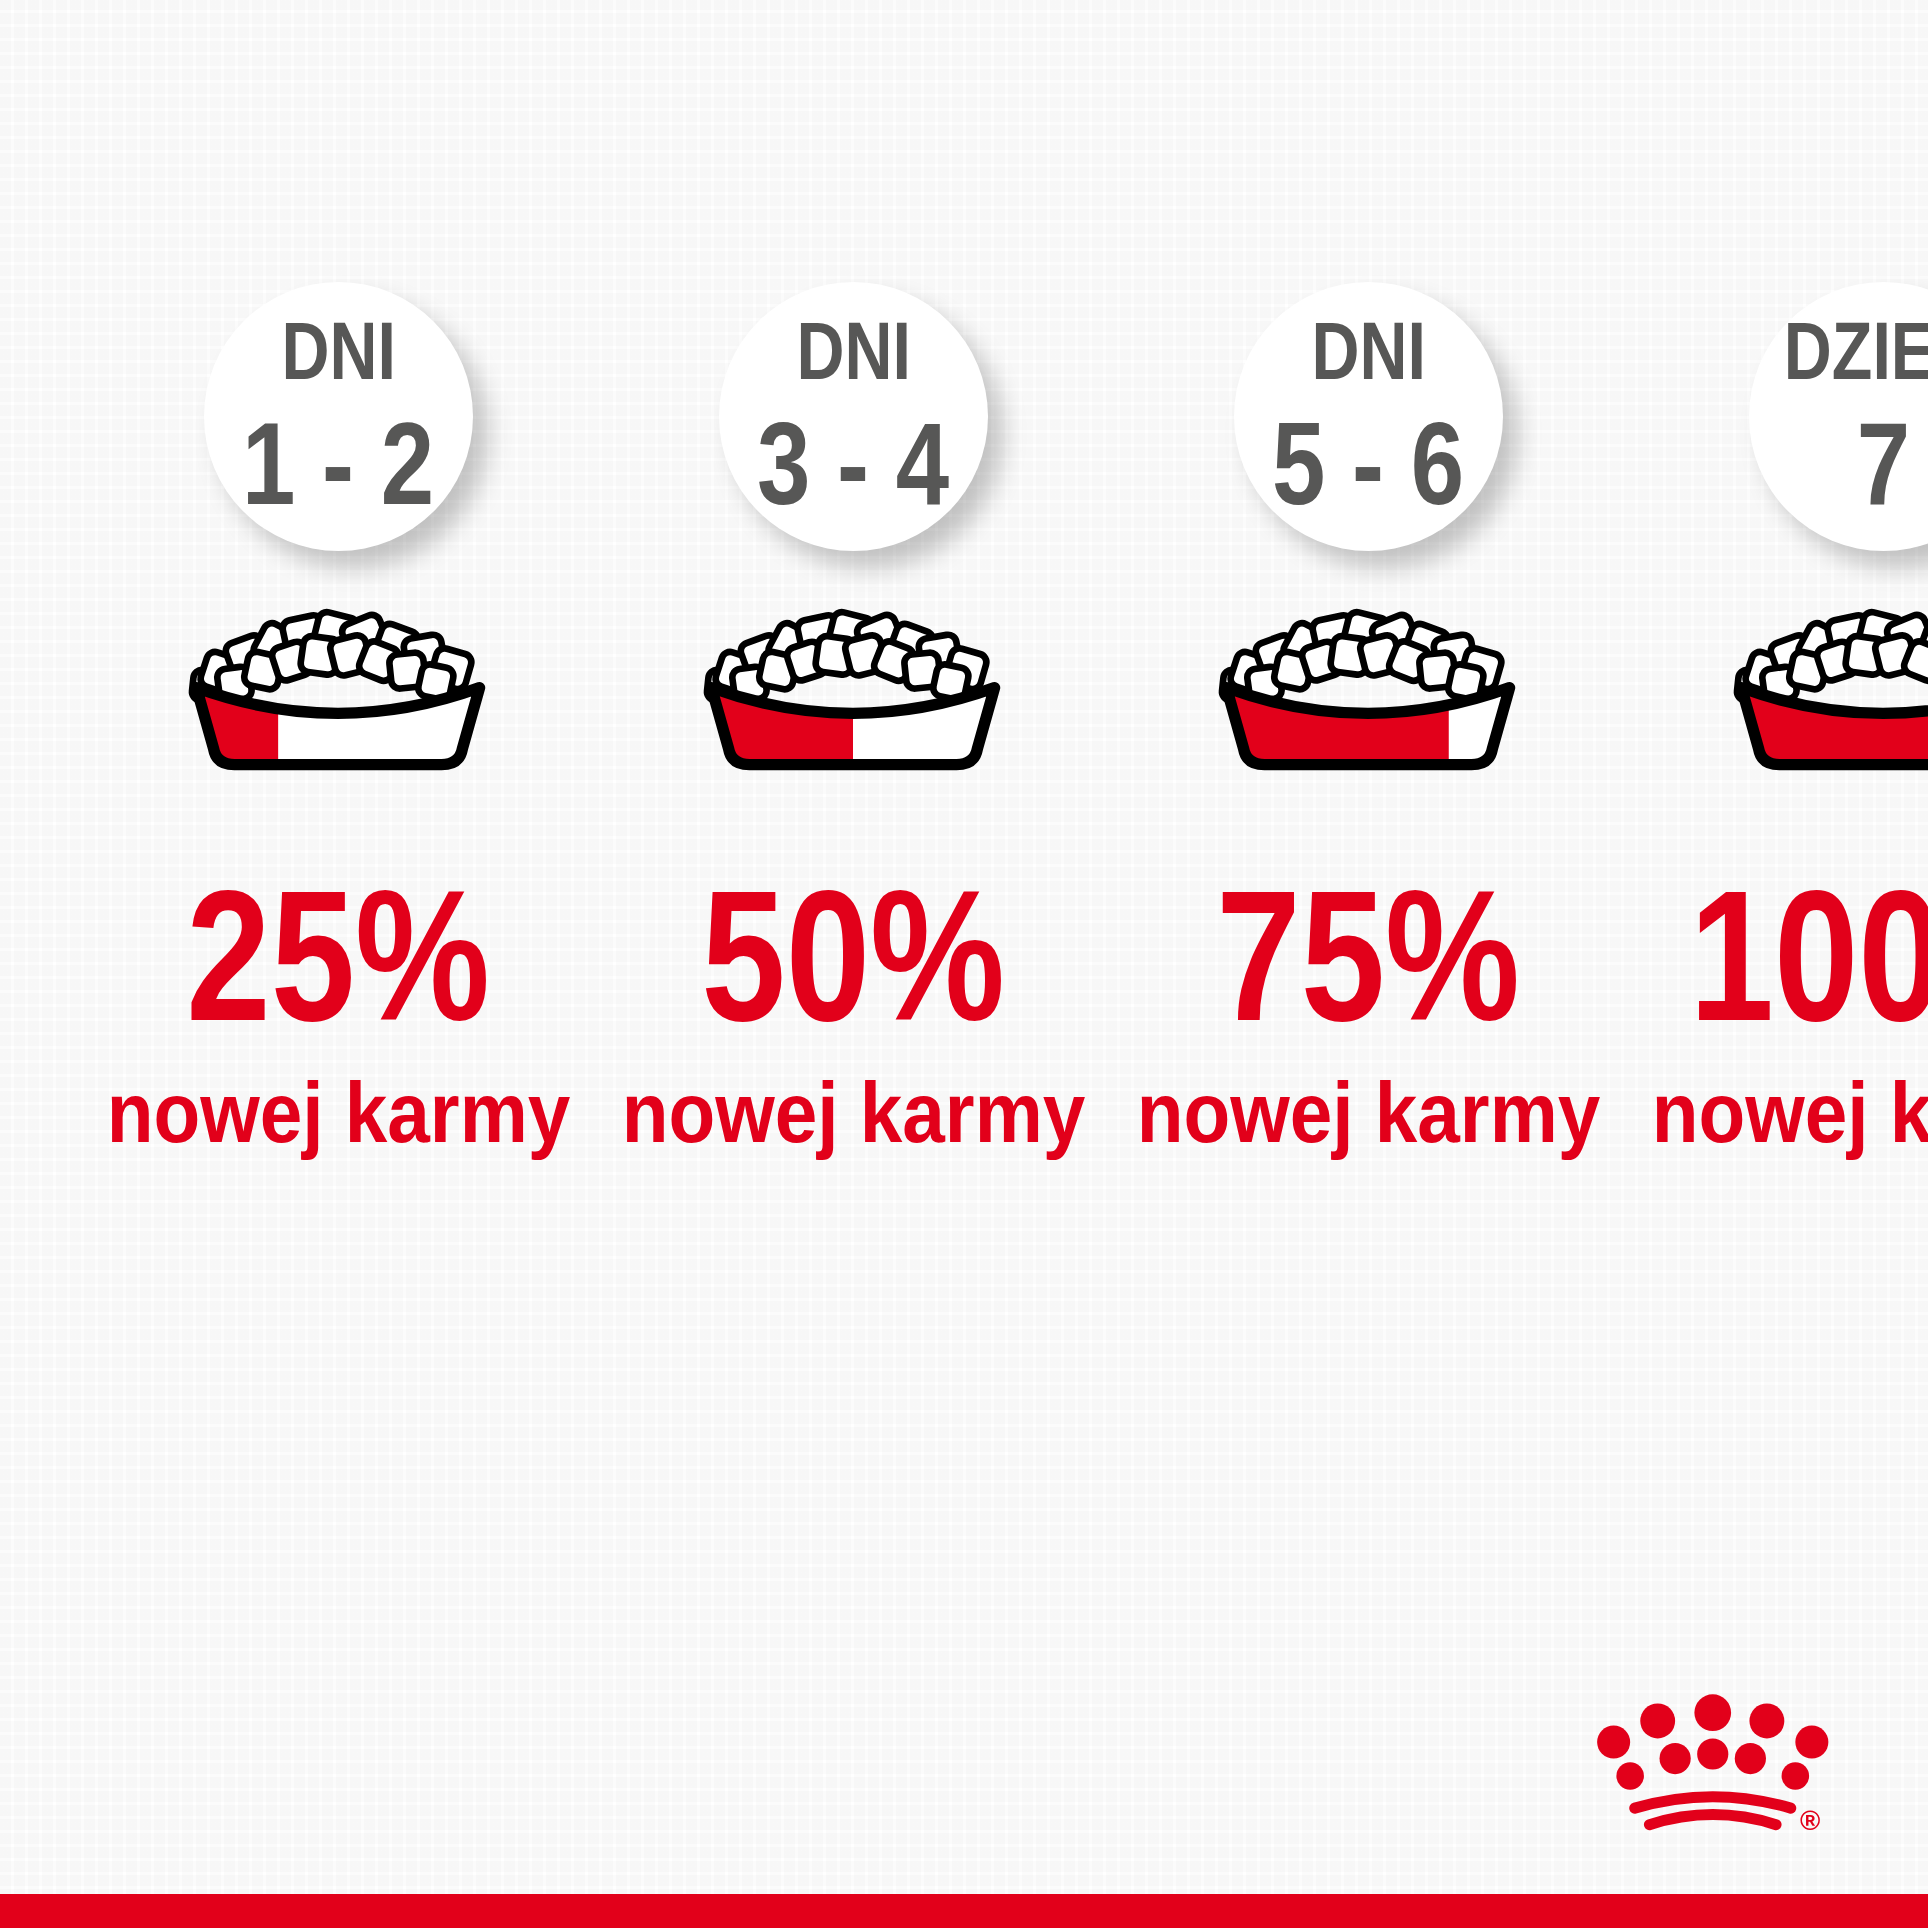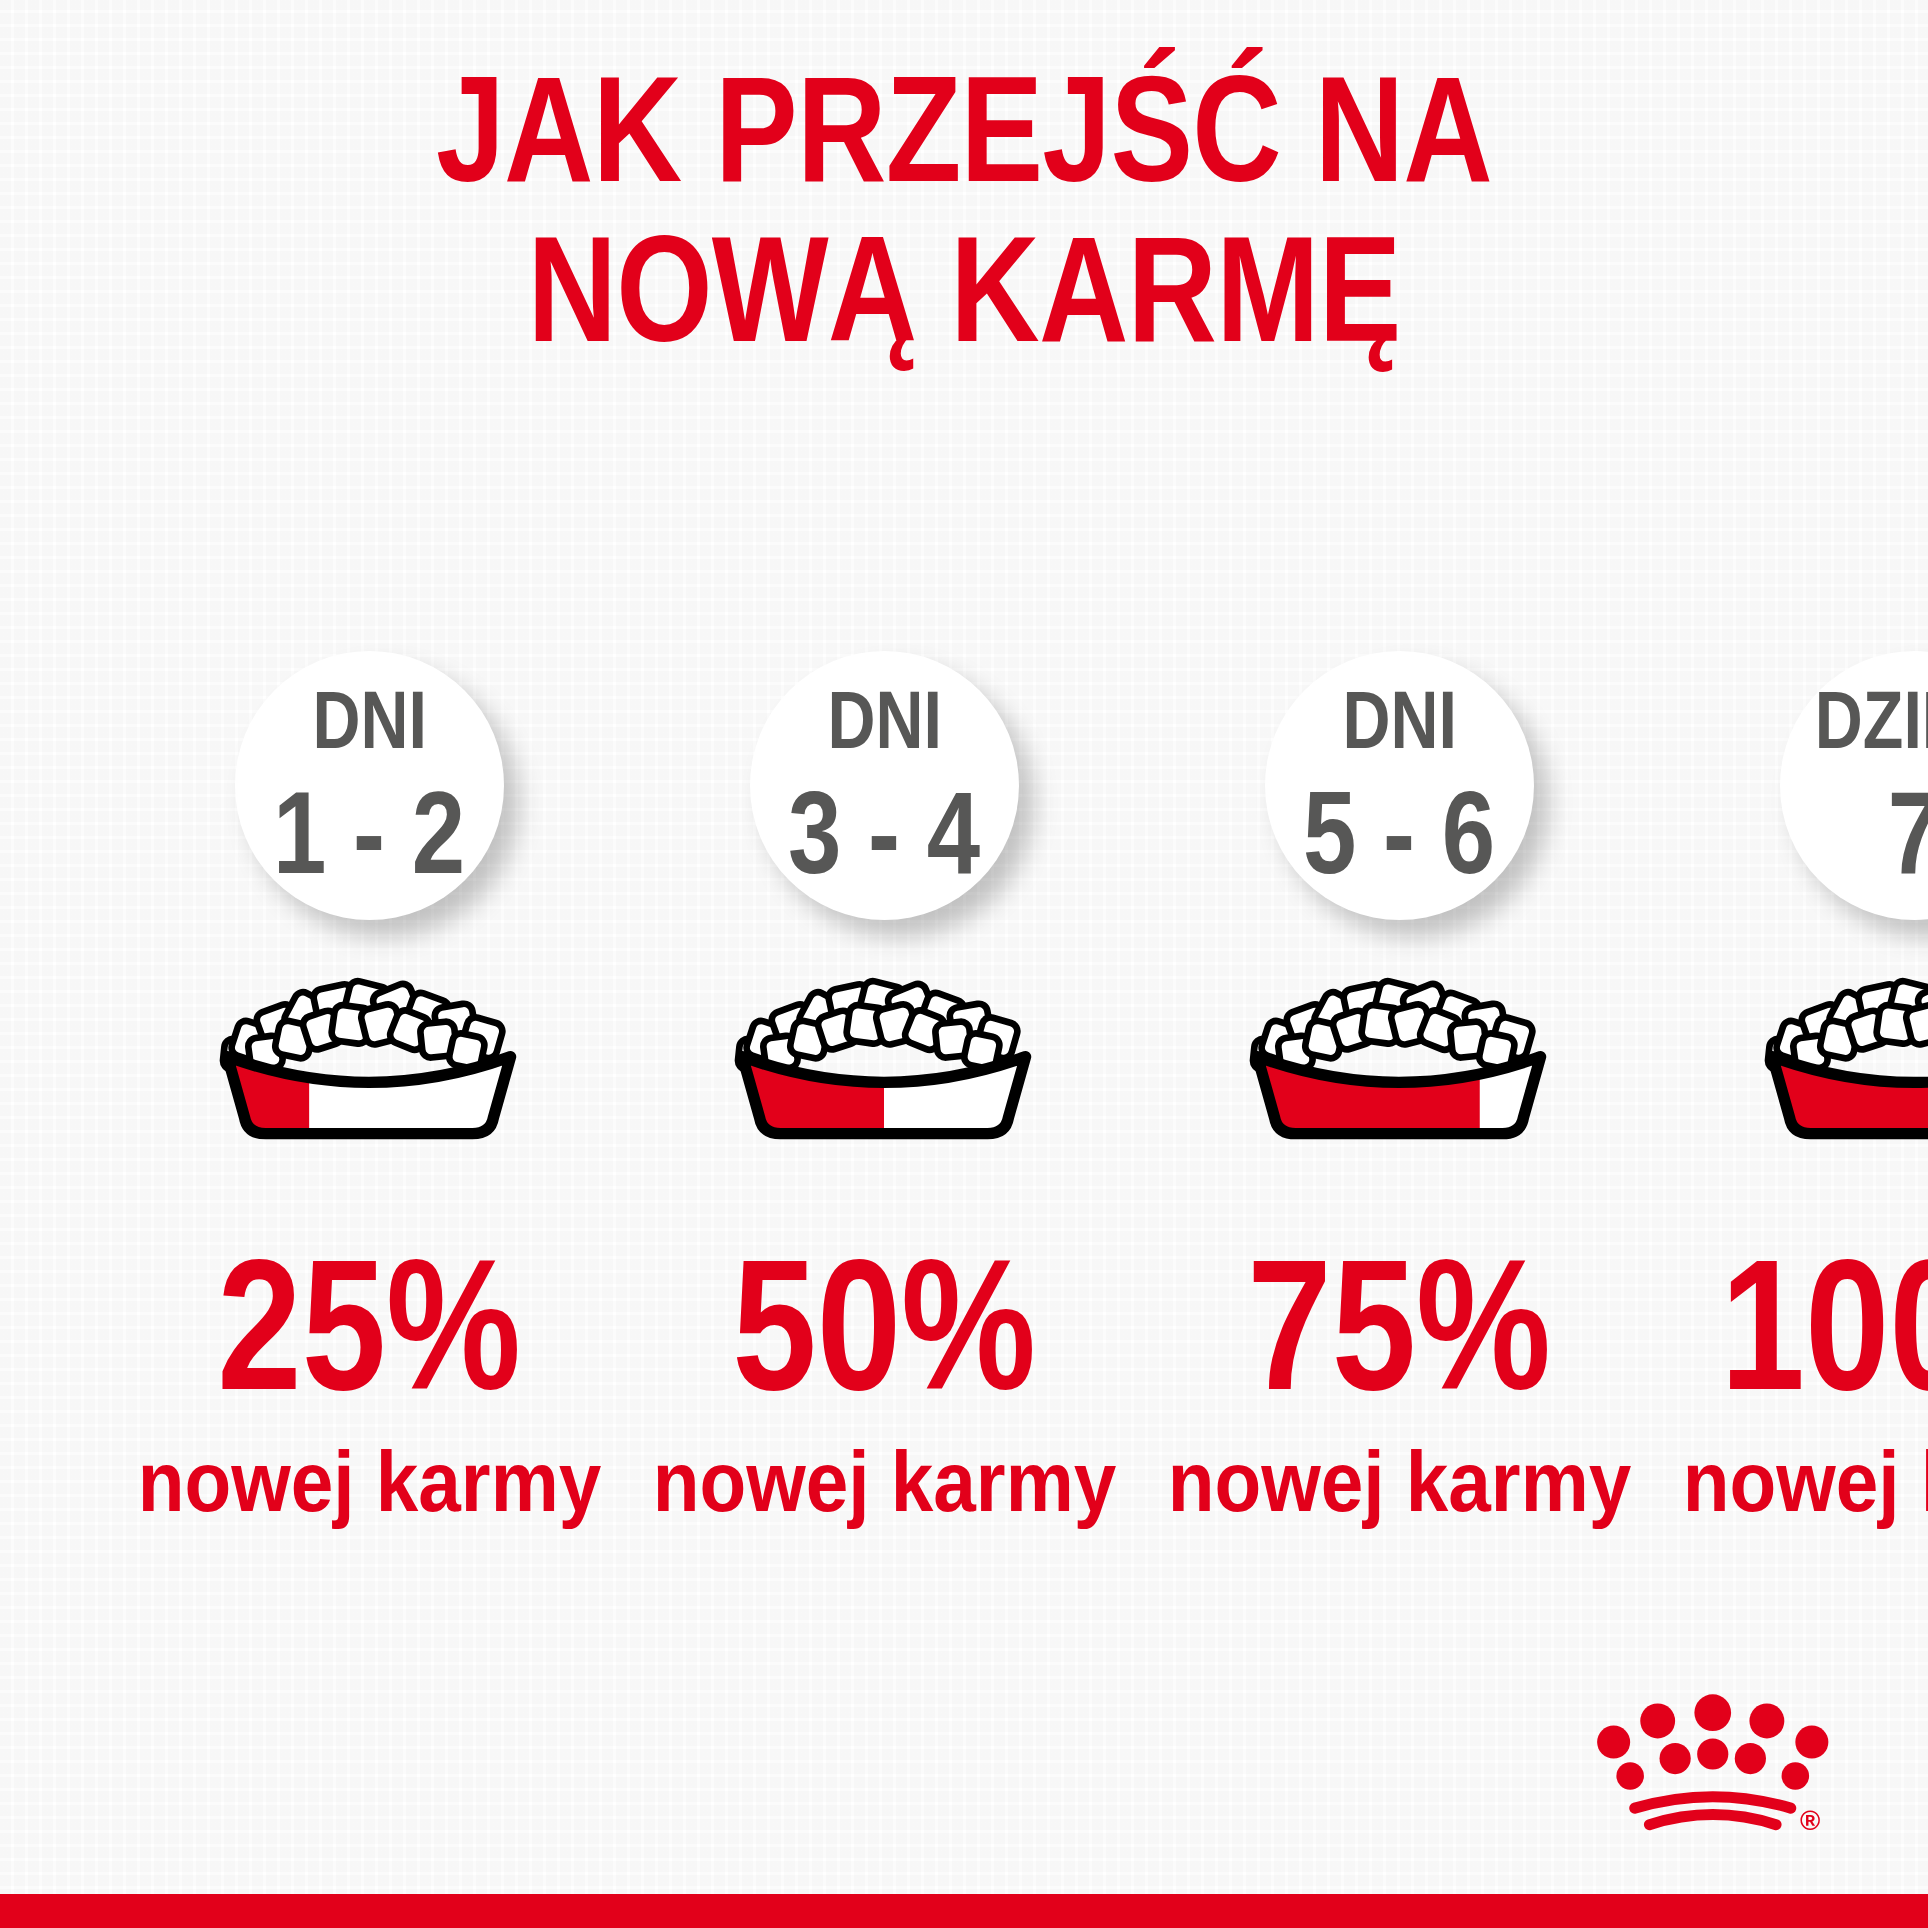--- a/index.html
+++ b/index.html
@@ -11,45 +11,41 @@
       repeating-linear-gradient(90deg, rgba(0,0,0,.016) 0 11.3px, transparent 11.3px 14px),
       repeating-linear-gradient(0deg, rgba(0,0,0,.016) 0 11.3px, transparent 11.3px 14px);
   }
   .cx{display:block;transform:scaleX(.82);transform-origin:50% 50%;}
   .title{
     margin-top:49px;text-align:center;color:#e2001a;
     font-size:151px;line-height:1.06;letter-spacing:-0.9px;white-space:nowrap;
   }
   .columns{
     display:grid;grid-template-columns:repeat(4,1fr);
-    padding:0 112px;margin-top:282px;
+    padding:0 81px;margin-top:282px;
   }
   .column{display:flex;flex-direction:column;align-items:center;}
   .day-badge{
     width:269px;height:269px;border-radius:50%;background:#ffffff;
     box-shadow:15px 17px 24.5px rgba(0,0,0,.22);
     display:flex;flex-direction:column;align-items:center;justify-content:center;
   }
   .day-label{color:#575756;font-size:81px;line-height:1;}
   .day-range{color:#575756;font-size:117px;line-height:1;margin-top:13px;white-space:nowrap;}
   .bowl{width:352px;height:190px;margin-top:55px;display:block;}
   .percent{color:#e2001a;font-size:185px;line-height:1;margin-top:68px;white-space:nowrap;}
   .sublabel{color:#e2001a;font-size:85px;line-height:1;margin-top:21px;white-space:nowrap;transform:scaleX(.9);}
   .crown{position:absolute;right:94px;bottom:85px;width:237px;height:156px;}
   .footer-bar{position:absolute;left:0;bottom:0;width:100%;height:34px;background:#e2001a;}
 </style>
 </head>
 <body>
 
 <div class="page">
 
-  <div class="title">
-    <span class="cx">JAK PRZEJŚĆ NA</span>
-    <span class="cx">NOWĄ KARMĘ</span>
-  </div>
 
   <svg width="0" height="0" style="position:absolute" aria-hidden="true">
     <defs>
       <g id="kib" fill="#ffffff" stroke="#000000" stroke-width="7">
         <rect x="-16" y="-16" width="32" height="32" rx="9" transform="translate(48 84) rotate(6)"></rect>
         <rect x="-19" y="-19" width="38" height="38" rx="9" transform="translate(62 70) rotate(18)"></rect>
         <rect x="-20" y="-20" width="40" height="40" rx="9" transform="translate(90 54) rotate(-20)"></rect>
         <rect x="-20" y="-20" width="40" height="40" rx="9" transform="translate(120 42) rotate(28)"></rect>
         <rect x="-21" y="-21" width="42" height="42" rx="9" transform="translate(150 33) rotate(-12)"></rect>
         <rect x="-21" y="-21" width="42" height="42" rx="9" transform="translate(182 30) rotate(14)"></rect>

